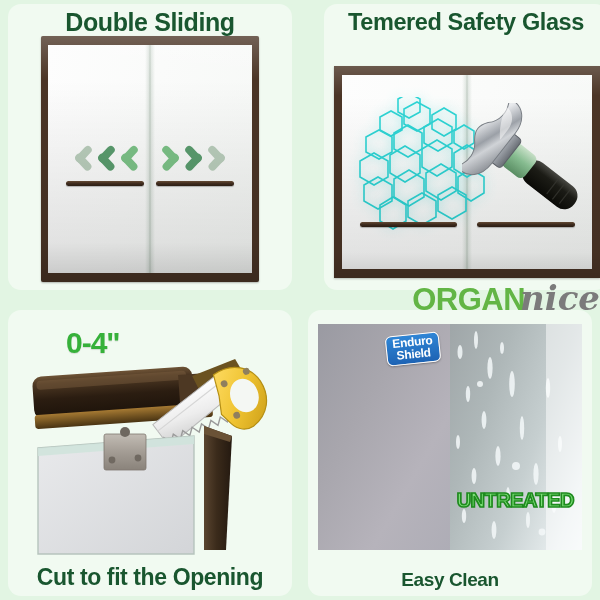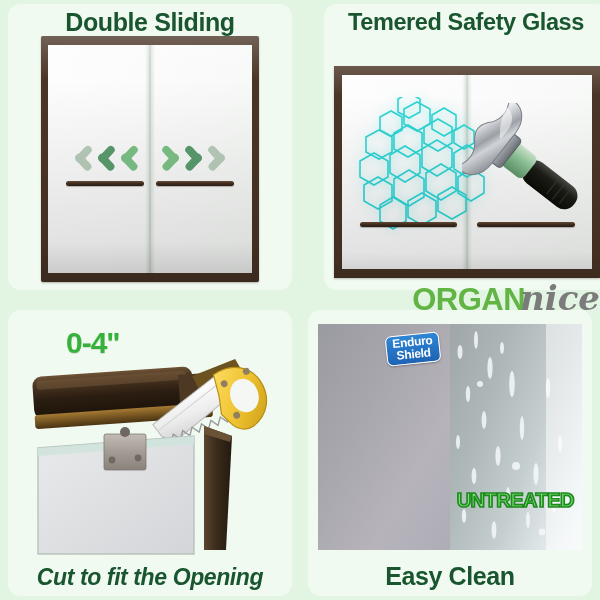--- a/index.html
+++ b/index.html
@@ -40,23 +40,23 @@
     left: 0;
     width: 100%;
     text-align: center;
     color: #19562f;
     font-weight: bold;
     font-family: "Liberation Sans", sans-serif;
     letter-spacing: -0.4px;
     white-space: nowrap;
   }
   .title-top    { top: 4px;  font-size: 25px; }
-  .title-bottom { bottom: 5px; font-size: 25px; }
+  .title-bottom { bottom: 5px; font-size: 19px; }
   #title-safety-glass { font-size: 23.5px; top: 5px; }
-  #title-cut-to-fit   { font-size: 23px; font-style: italic; }
+  #title-cut-to-fit   { font-size: 23px; }
 
   
   #door-unit-1 {
     position: absolute;
     left: 33px; top: 32px;
     width: 218px; height: 246px;
     background: #4b3526;
     border-radius: 2px;
     box-shadow: 0 1px 2px rgba(0,0,0,.28);
   }

